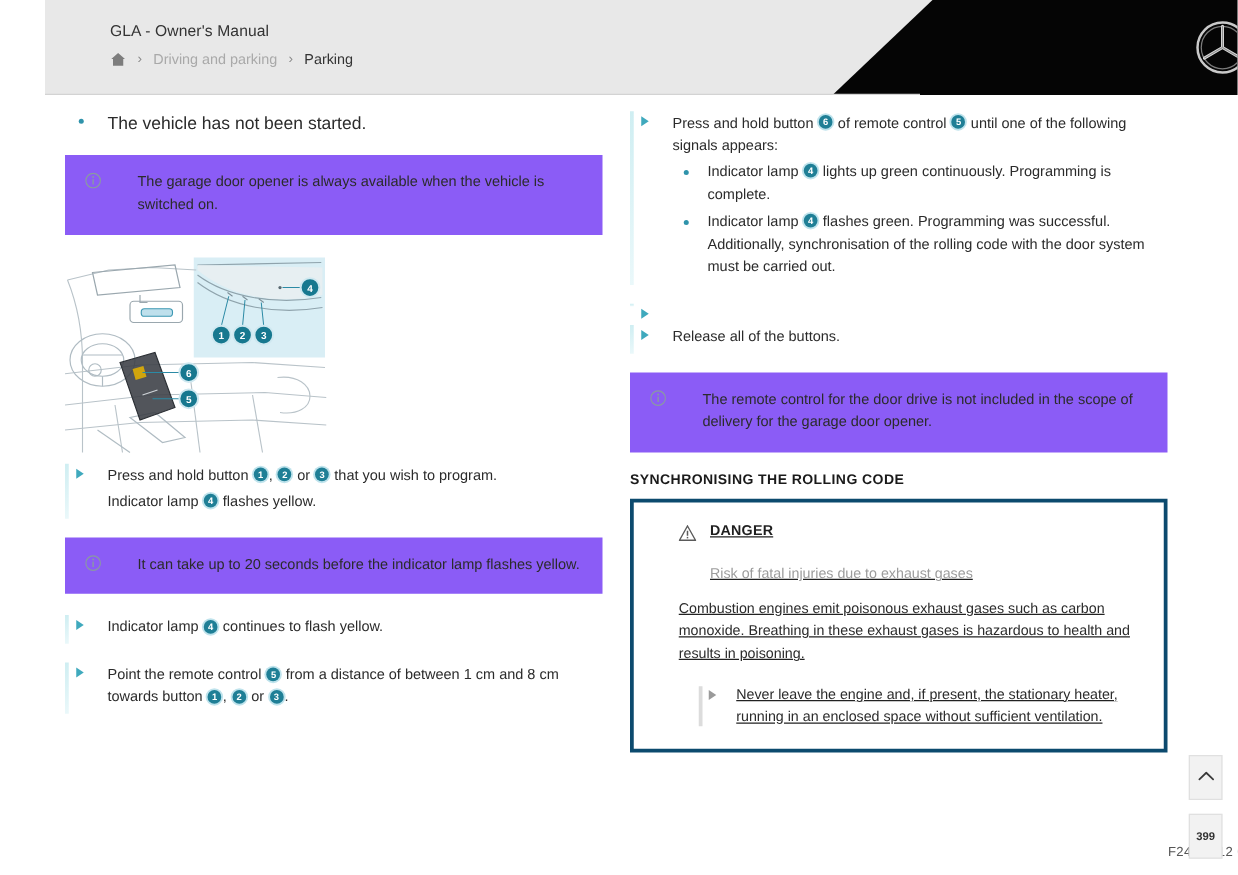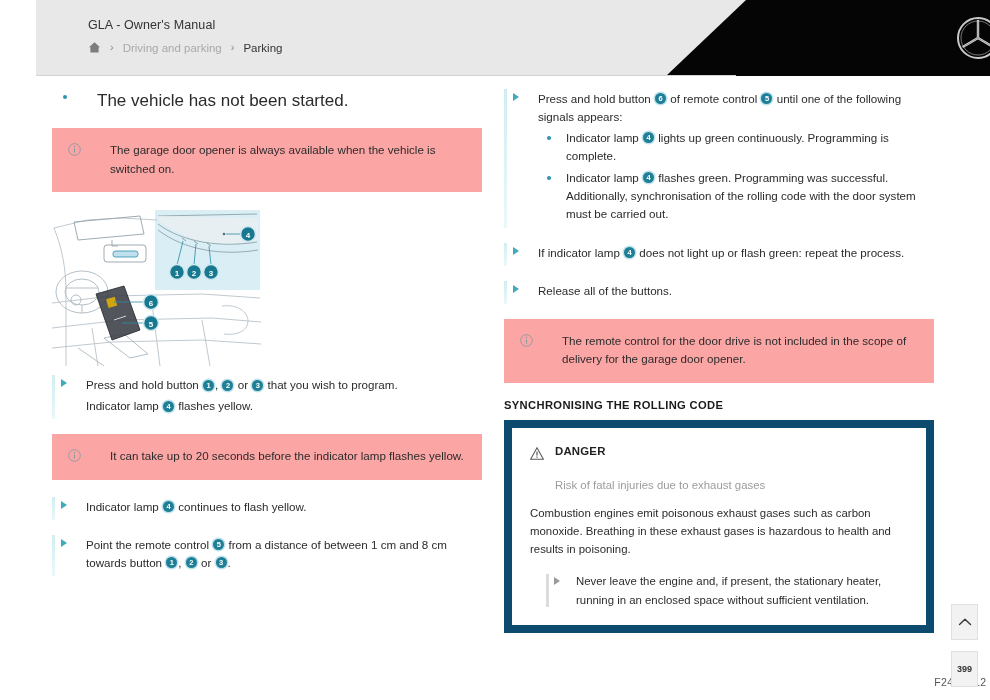--- a/index.html
+++ b/index.html
@@ -33,46 +33,46 @@
   
   .step { position:relative; padding:2px 0 2px 34px; margin-bottom:13px; }
   .step::before { content:""; position:absolute; left:0; top:1px; bottom:1px; width:3px;
                   background: linear-gradient(to bottom, #cfeef2, #eaf8fa); }
   .tri { position:absolute; left:9px; top:5px; width:0; height:0;
          border-top:4px solid transparent; border-bottom:4px solid transparent; border-left:6px solid #3fa9bd; }
   .step p { margin:0 0 3px 0; font-size:11.6px; line-height:1.55; color:#2b2b2b; }
 
   .bullet { position:relative; padding-left:34px; margin:0 0 9px 0; }
   .bullet .dot { position:absolute; left:11px; top:7px; width:4px; height:4px; border-radius:50%; background:#2f93ab; }
-  .bullet p { margin:11px; font-size:17px; line-height:1.55; color:#2b2b2b; }
+  .bullet p { margin:0; font-size:14px; line-height:1.55; color:#2b2b2b; }
 
   .subbullets { margin:3px 0 0 0; padding:0; }
   .subbullet { position:relative; padding-left:28px; margin-bottom:4px; }
   .subbullet .dot { position:absolute; left:9px; top:7px; width:4px; height:4px; border-radius:50%; background:#2f93ab; }
   .subbullet p { margin:0; font-size:11.6px; line-height:1.55; color:#2b2b2b; }
 
   
   .badge { display:inline-block; width:11px; height:11px; border-radius:50%;
            background:#1f7f96; color:#fff; font-size:7.5px; line-height:11px; text-align:center;
            vertical-align:middle; position:relative; top:-1px; margin:0 1px;
            box-shadow: 0 0 0 1.5px #bfe3ec; font-family:"Liberation Sans", sans-serif; font-weight:700; }
 
   
-  .note { background:#fca5a5; padding:13px 14px 14px 14px; margin:14px 0 16px 0; position:relative; }
+  .note { background:#8b5cf6; padding:13px 14px 14px 14px; margin:14px 0 16px 0; position:relative; }
   .note-icon { position:absolute; left:16px; top:14px; width:13px; height:13px; }
   .note p { margin:0 0 0 44px; font-size:11.6px; line-height:1.6; color:#2b2b2b; }
 
   
   .illus { margin:16px 0 6px 0; width:210px; height:160px; }
 
   
   .section-head { font-size:11.2px; font-weight:700; letter-spacing:.35px; color:#1a1a1a; margin:6px 0 9px 0; }
 
   
-  .danger { border:8px solid #0c4a6e; background:#ffffff; padding:16px 18px 16px 18px; }
+  .danger { border:3px solid #0c4a6e; background:#ffffff; padding:16px 18px 16px 36px;text-decoration:underline; }
   .danger-head { display:flex; align-items:flex-start; gap:11px; margin-bottom:10px; }
   .warn-icon { width:14px; height:13px; flex:none; margin-top:2px; }
   .danger-title { font-size:11.4px; font-weight:700; color:#1f1f1f; letter-spacing:.2px; line-height:1.35; }
   .danger-sub { font-size:11.4px; color:#9c9c9c; line-height:1.45; margin-top:18px; }
   .danger-body { font-size:11.4px; line-height:1.6; color:#2b2b2b; margin:0 0 14px 0; }
   .danger-step { position:relative; padding-left:46px; }
   .danger-step::before { content:""; position:absolute; left:16px; top:2px; bottom:2px; width:3px; background:#dcdcdc; }
   .danger-step .tri2 { position:absolute; left:24px; top:5px; width:0; height:0;
         border-top:4px solid transparent; border-bottom:4px solid transparent; border-left:6px solid #9a9a9a; }
   .danger-step p { margin:0; font-size:11.4px; line-height:1.6; color:#2b2b2b; }
@@ -291,23 +291,20 @@
           <span class="dot"></span>
           <p>
             <span>Indicator lamp </span><span class="badge">4</span><span> flashes green. Programming was successful. Additionally, synchronisation of the rolling code with the door system must be carried out.</span>
           </p>
         </div>
       </div>
     </div>
 
     <div class="step">
       <span class="tri"></span>
-      <p>
-        <span>If indicator lamp </span><span class="badge">4</span><span> does not light up or flash green: repeat the process.</span>
-      </p>
     </div>
 
     <div class="step">
       <span class="tri"></span>
       <p>Release all of the buttons.</p>
     </div>
 
     <div class="note">
       <span class="note-icon">
         <svg viewBox="0 0 13 13" width="13" height="13">

